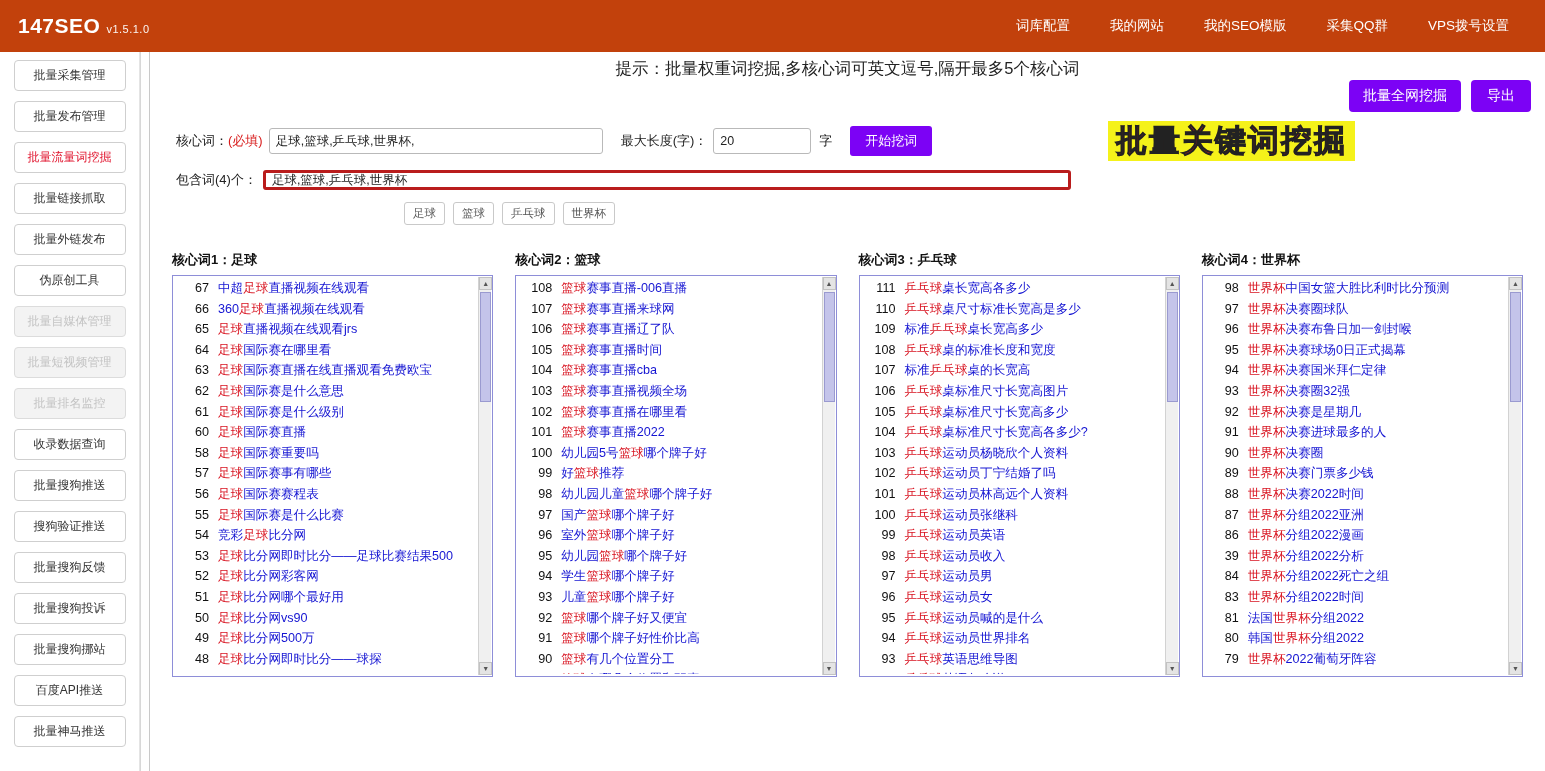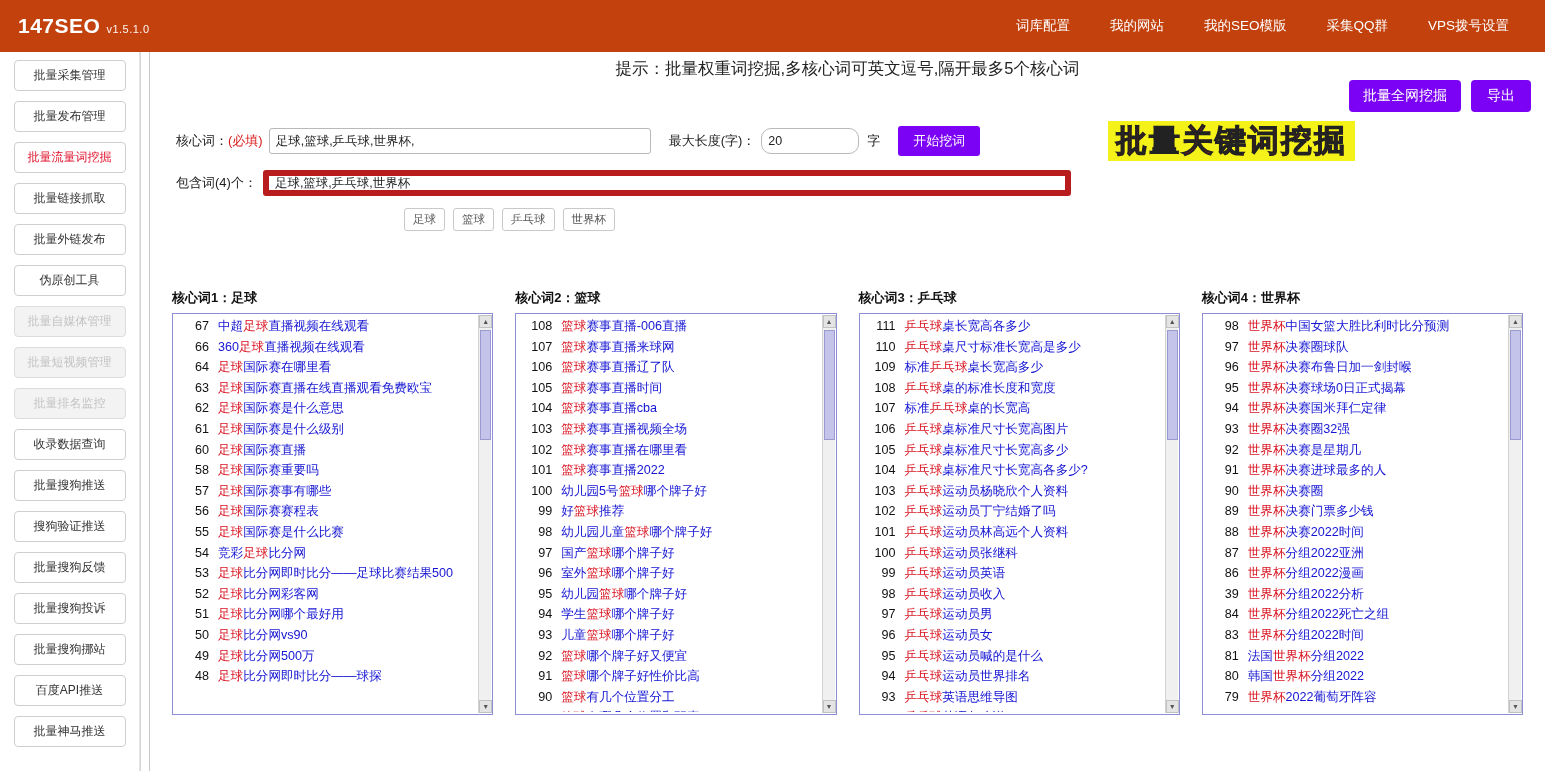--- a/index.html
+++ b/index.html
@@ -111,36 +111,36 @@
 
   .form-row {
     display: flex;
     align-items: center;
     padding: 14px 14px 0 26px;
     gap: 6px;
   }
   .label { font-size: 13px; color: #222; white-space: nowrap; }
   .label .req { color: #d81b1b; }
   .input-main {
-    width: 382px;
+    width: 334px;
     height: 26px;
     border: 1px solid #b9b9b9;
     border-radius: 3px;
     font-size: 12.5px;
     padding: 2px 6px;
     color: #222;
     font-family: "Liberation Sans", sans-serif;
     outline: none;
   }
   .label-len { font-size: 13px; color: #222; margin-left: 12px; white-space: nowrap; }
   .input-len {
     width: 98px;
     height: 26px;
     border: 1px solid #b9b9b9;
-    border-radius: 10px;
+    border-radius: 3px;
     font-size: 12.5px;
     padding: 2px 6px;
     color: #222;
     font-family: "Liberation Sans", sans-serif;
     outline: none;
   }
   .unit { font-size: 13px; color: #222; margin-left: 2px; }
   .btn-start {
     margin-left: 12px;
     background: #7c02f5;
@@ -154,22 +154,22 @@
   }
 
   .include-row {
     display: flex;
     align-items: center;
     padding: 14px 14px 0 26px;
     gap: 6px;
   }
   .input-include {
     width: 808px;
-    height: 26px;
-    border: 6px solid #b91c1c;
+    height: 20px;
+    border: 3px solid #b91c1c;
     border-radius: 3px;
     font-size: 12.5px;
     padding: 2px 6px;
     color: #222;
     font-family: "Liberation Sans", sans-serif;
     outline: none;
   }
 
   .chips {
     display: flex;
@@ -206,21 +206,20 @@
     display: flex;
     gap: 22px;
     padding: 26px 22px 0 22px;
   }
   .col { width: 330px; }
   .col-title {
     font-size: 13px;
     font-weight: bold;
     color: #111;
     margin-bottom: 6px;
-    margin-top: 32px;
   }
   .listbox {
     height: 402px;
     border: 1px solid #8e8ed8;
     background: #fff;
     overflow: hidden;
     position: relative;
   }
   .listbox-inner {
     position: absolute;
@@ -354,20 +353,24 @@
               <div class="listbox-inner">
                   <div class="row">
                     <span class="idx">67</span>
                     <span class="txt">中超<em>足球</em>直播视频在线观看</span>
                   </div>
                   <div class="row">
                     <span class="idx">66</span>
                     <span class="txt">360<em>足球</em>直播视频在线观看</span>
                   </div>
                   <div class="row">
+                    <span class="idx">65</span>
+                    <span class="txt"><em>足球</em>直播视频在线观看jrs</span>
+                  </div>
+                  <div class="row">
                     <span class="idx">64</span>
                     <span class="txt"><em>足球</em>国际赛在哪里看</span>
                   </div>
                   <div class="row">
                     <span class="idx">63</span>
                     <span class="txt"><em>足球</em>国际赛直播在线直播观看免费欧宝</span>
                   </div>
                   <div class="row">
                     <span class="idx">62</span>
                     <span class="txt"><em>足球</em>国际赛是什么意思</span>

